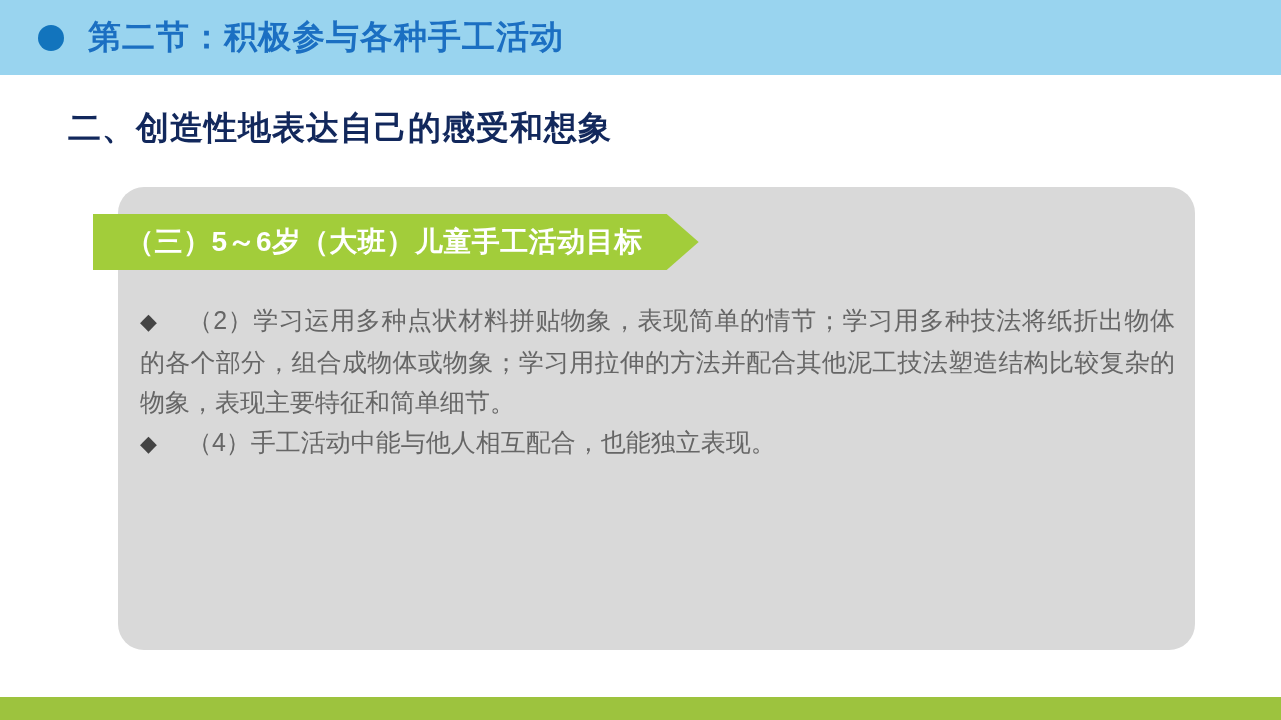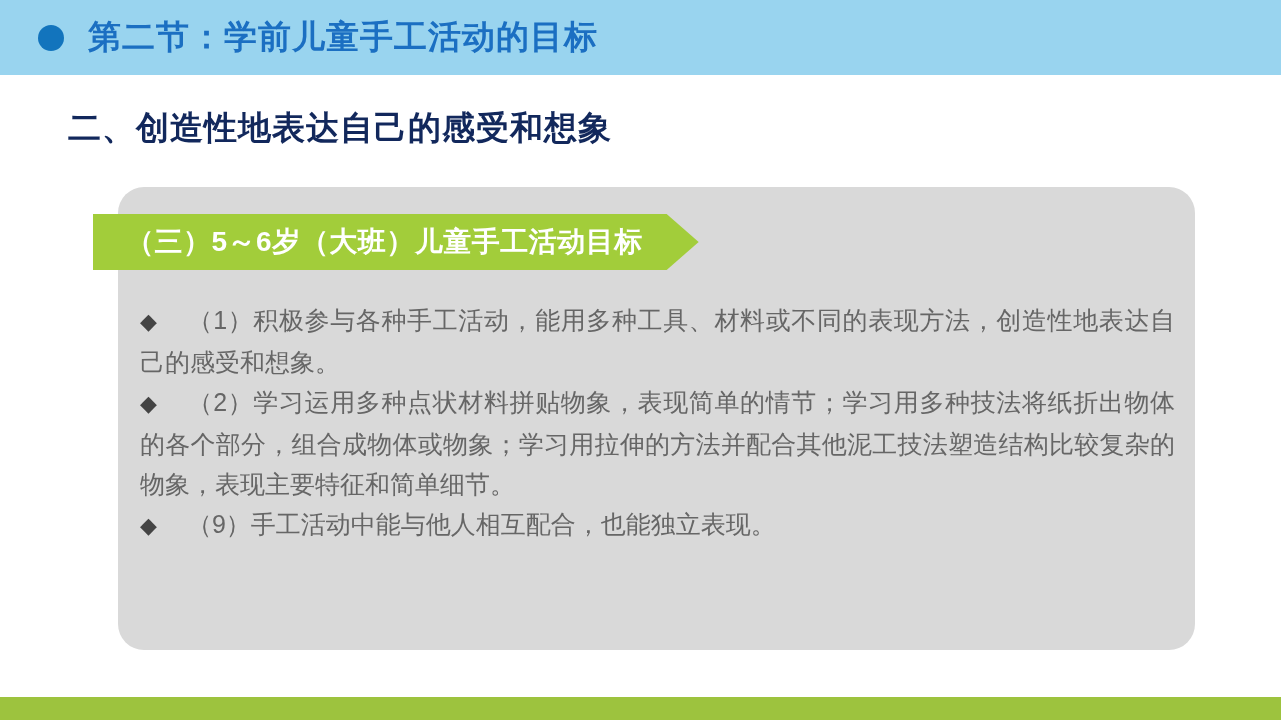--- a/index.html
+++ b/index.html
@@ -117,36 +117,33 @@
     width: 1281px;
     height: 23px;
     background: #9dc33e;
   }
 </style>
 </head>
 <body>
 
 <div id="header-bar">
   <div id="header-bullet"></div>
-  <div id="header-title">第二节：学前儿童手工活动的目标</div>
+  <div id="header-title">第二节：积极参与各种手工活动</div>
 </div>
 
 <div id="section-heading">二、创造性地表达自己的感受和想象</div>
 
 <div id="content-card"></div>
 
 <div id="subsection-banner">
   <span id="subsection-banner-label">（三）5～6岁（大班）儿童手工活动目标</span>
 </div>
 
 <div id="goal-list">
   <p class="goal-item">
-    <span class="goal-bullet">◆</span><span>（1）积极参与各种手工活动，能用多种工具、材料或不同的表现方法，创造性地表达自己的感受和想象。</span>
-  </p>
-  <p class="goal-item">
     <span class="goal-bullet">◆</span><span>（2）学习运用多种点状材料拼贴物象，表现简单的情节；学习用多种技法将纸折出物体的各个部分，组合成物体或物象；学习用拉伸的方法并配合其他泥工技法塑造结构比较复杂的物象，表现主要特征和简单细节。</span>
   </p>
   <p class="goal-item">
-    <span class="goal-bullet">◆</span><span>（9）手工活动中能与他人相互配合，也能独立表现。</span>
+    <span class="goal-bullet">◆</span><span>（4）手工活动中能与他人相互配合，也能独立表现。</span>
   </p>
 </div>
 
 <div id="footer-bar"></div>
 
 </body></html>

